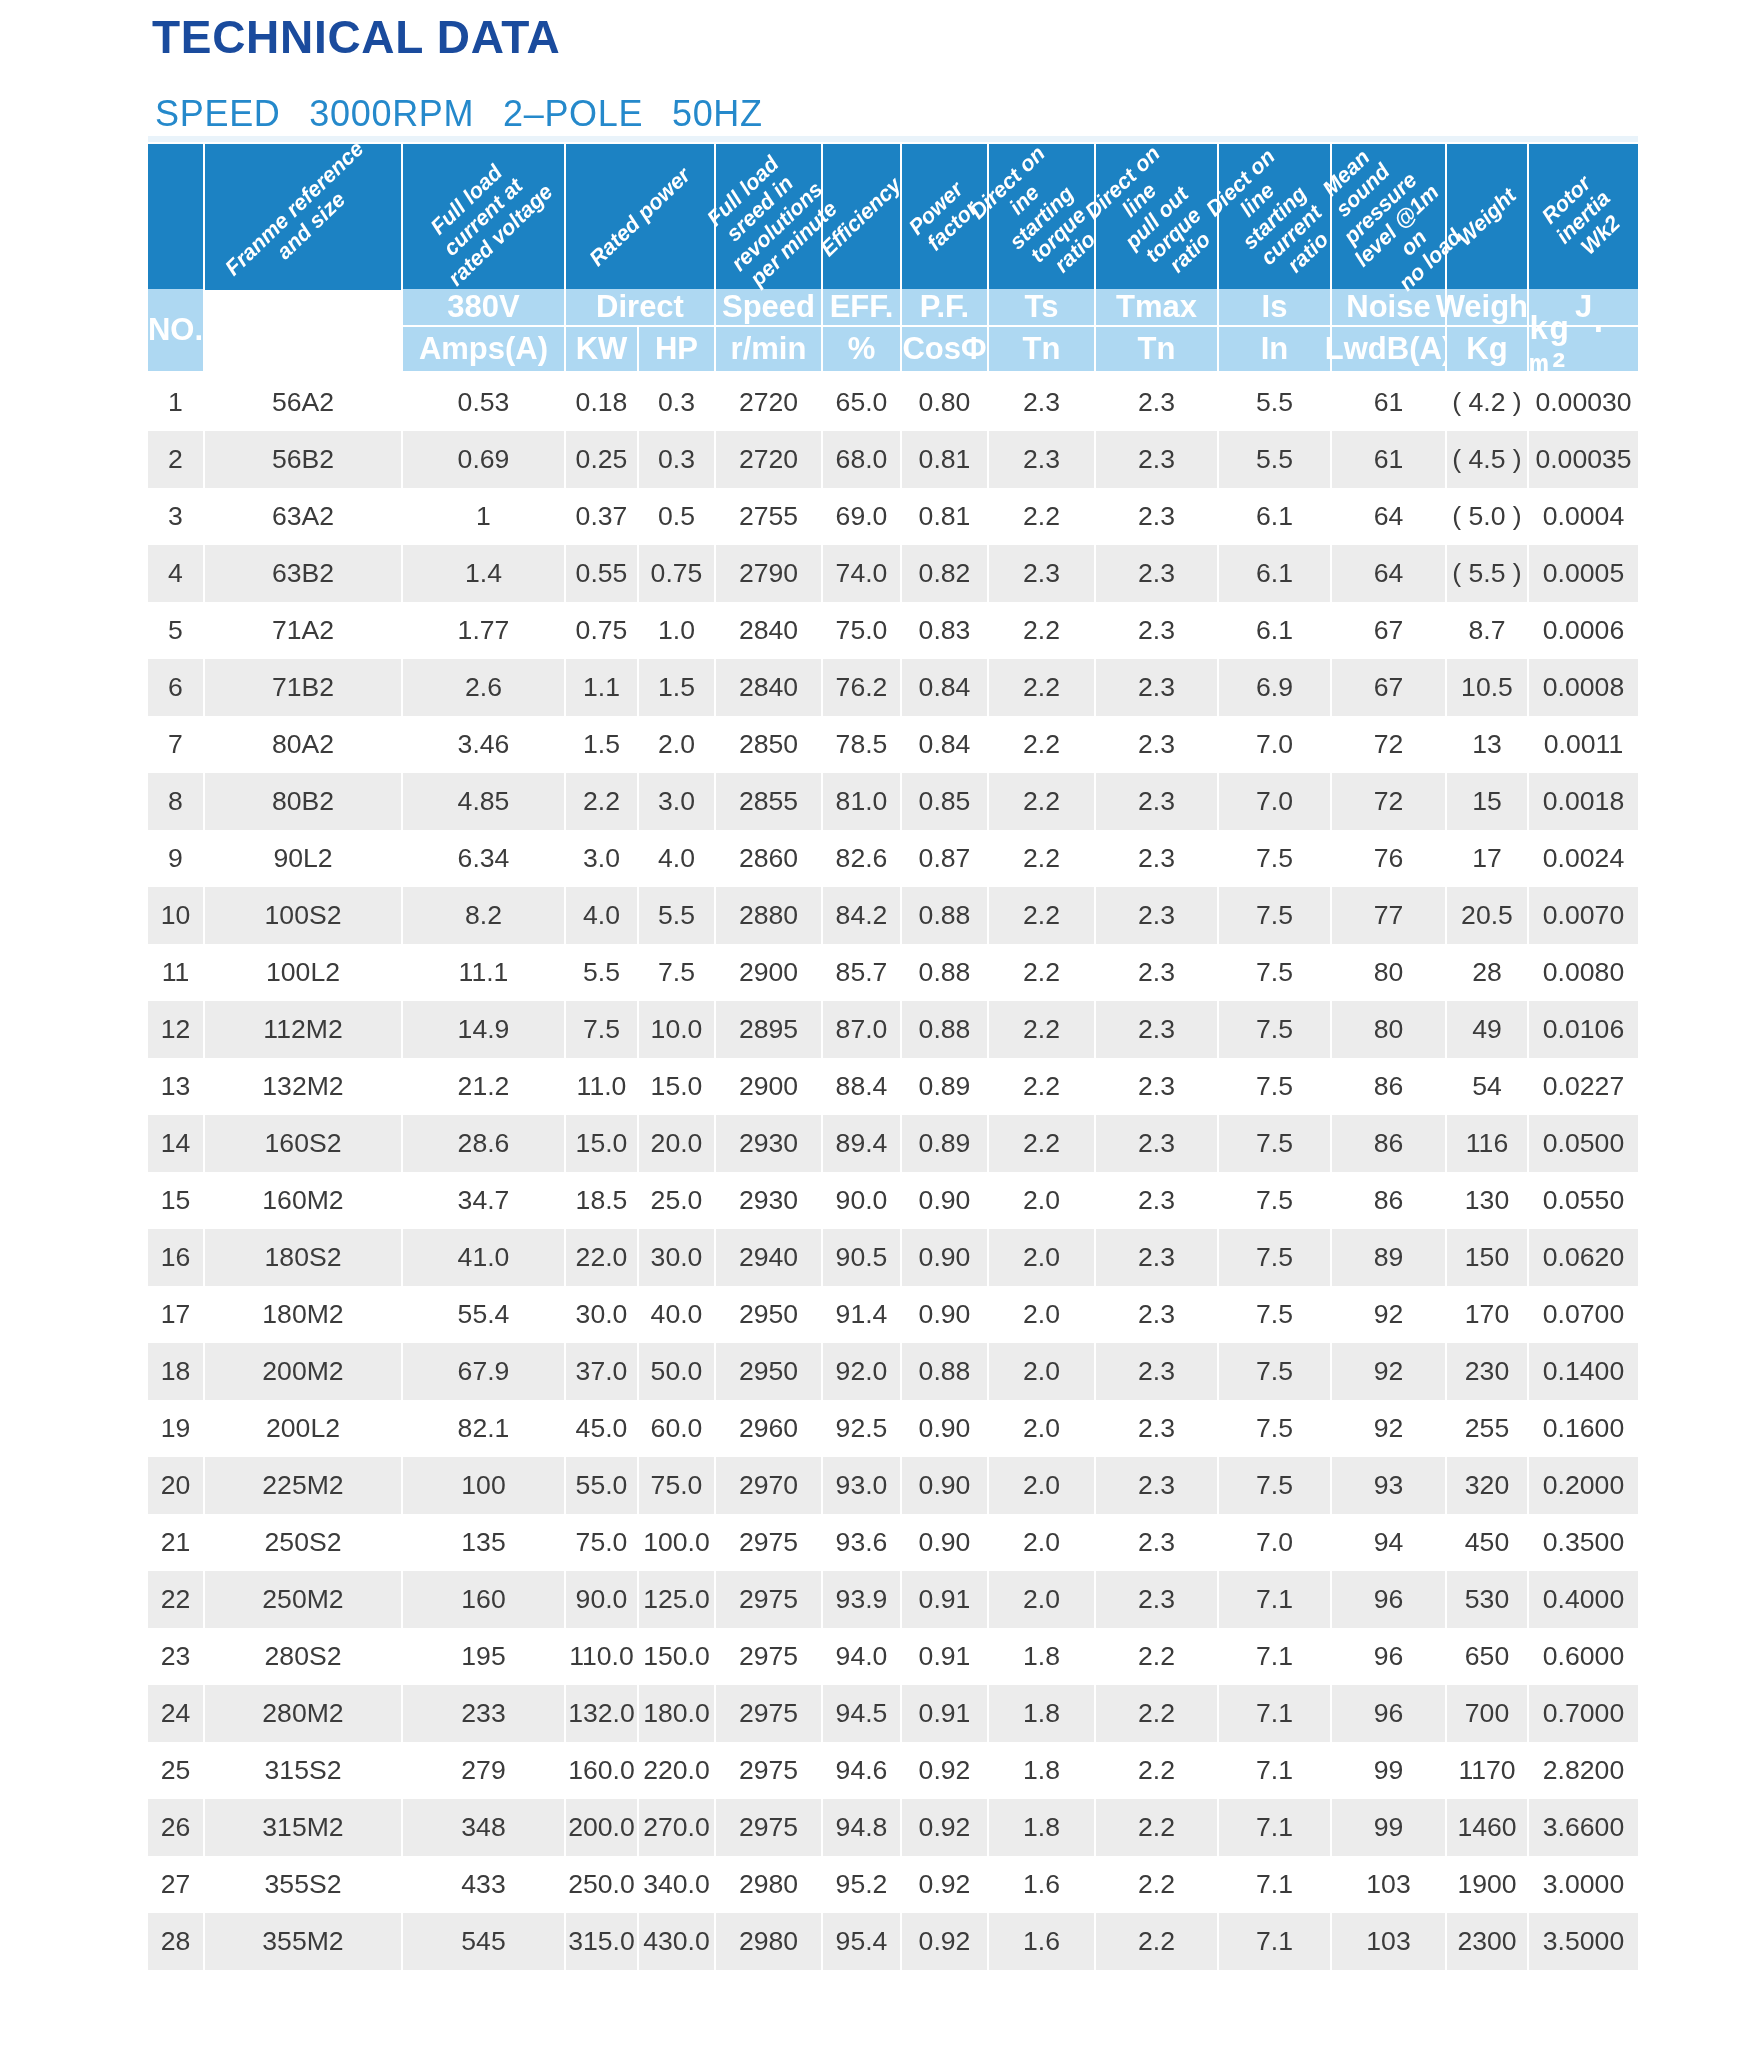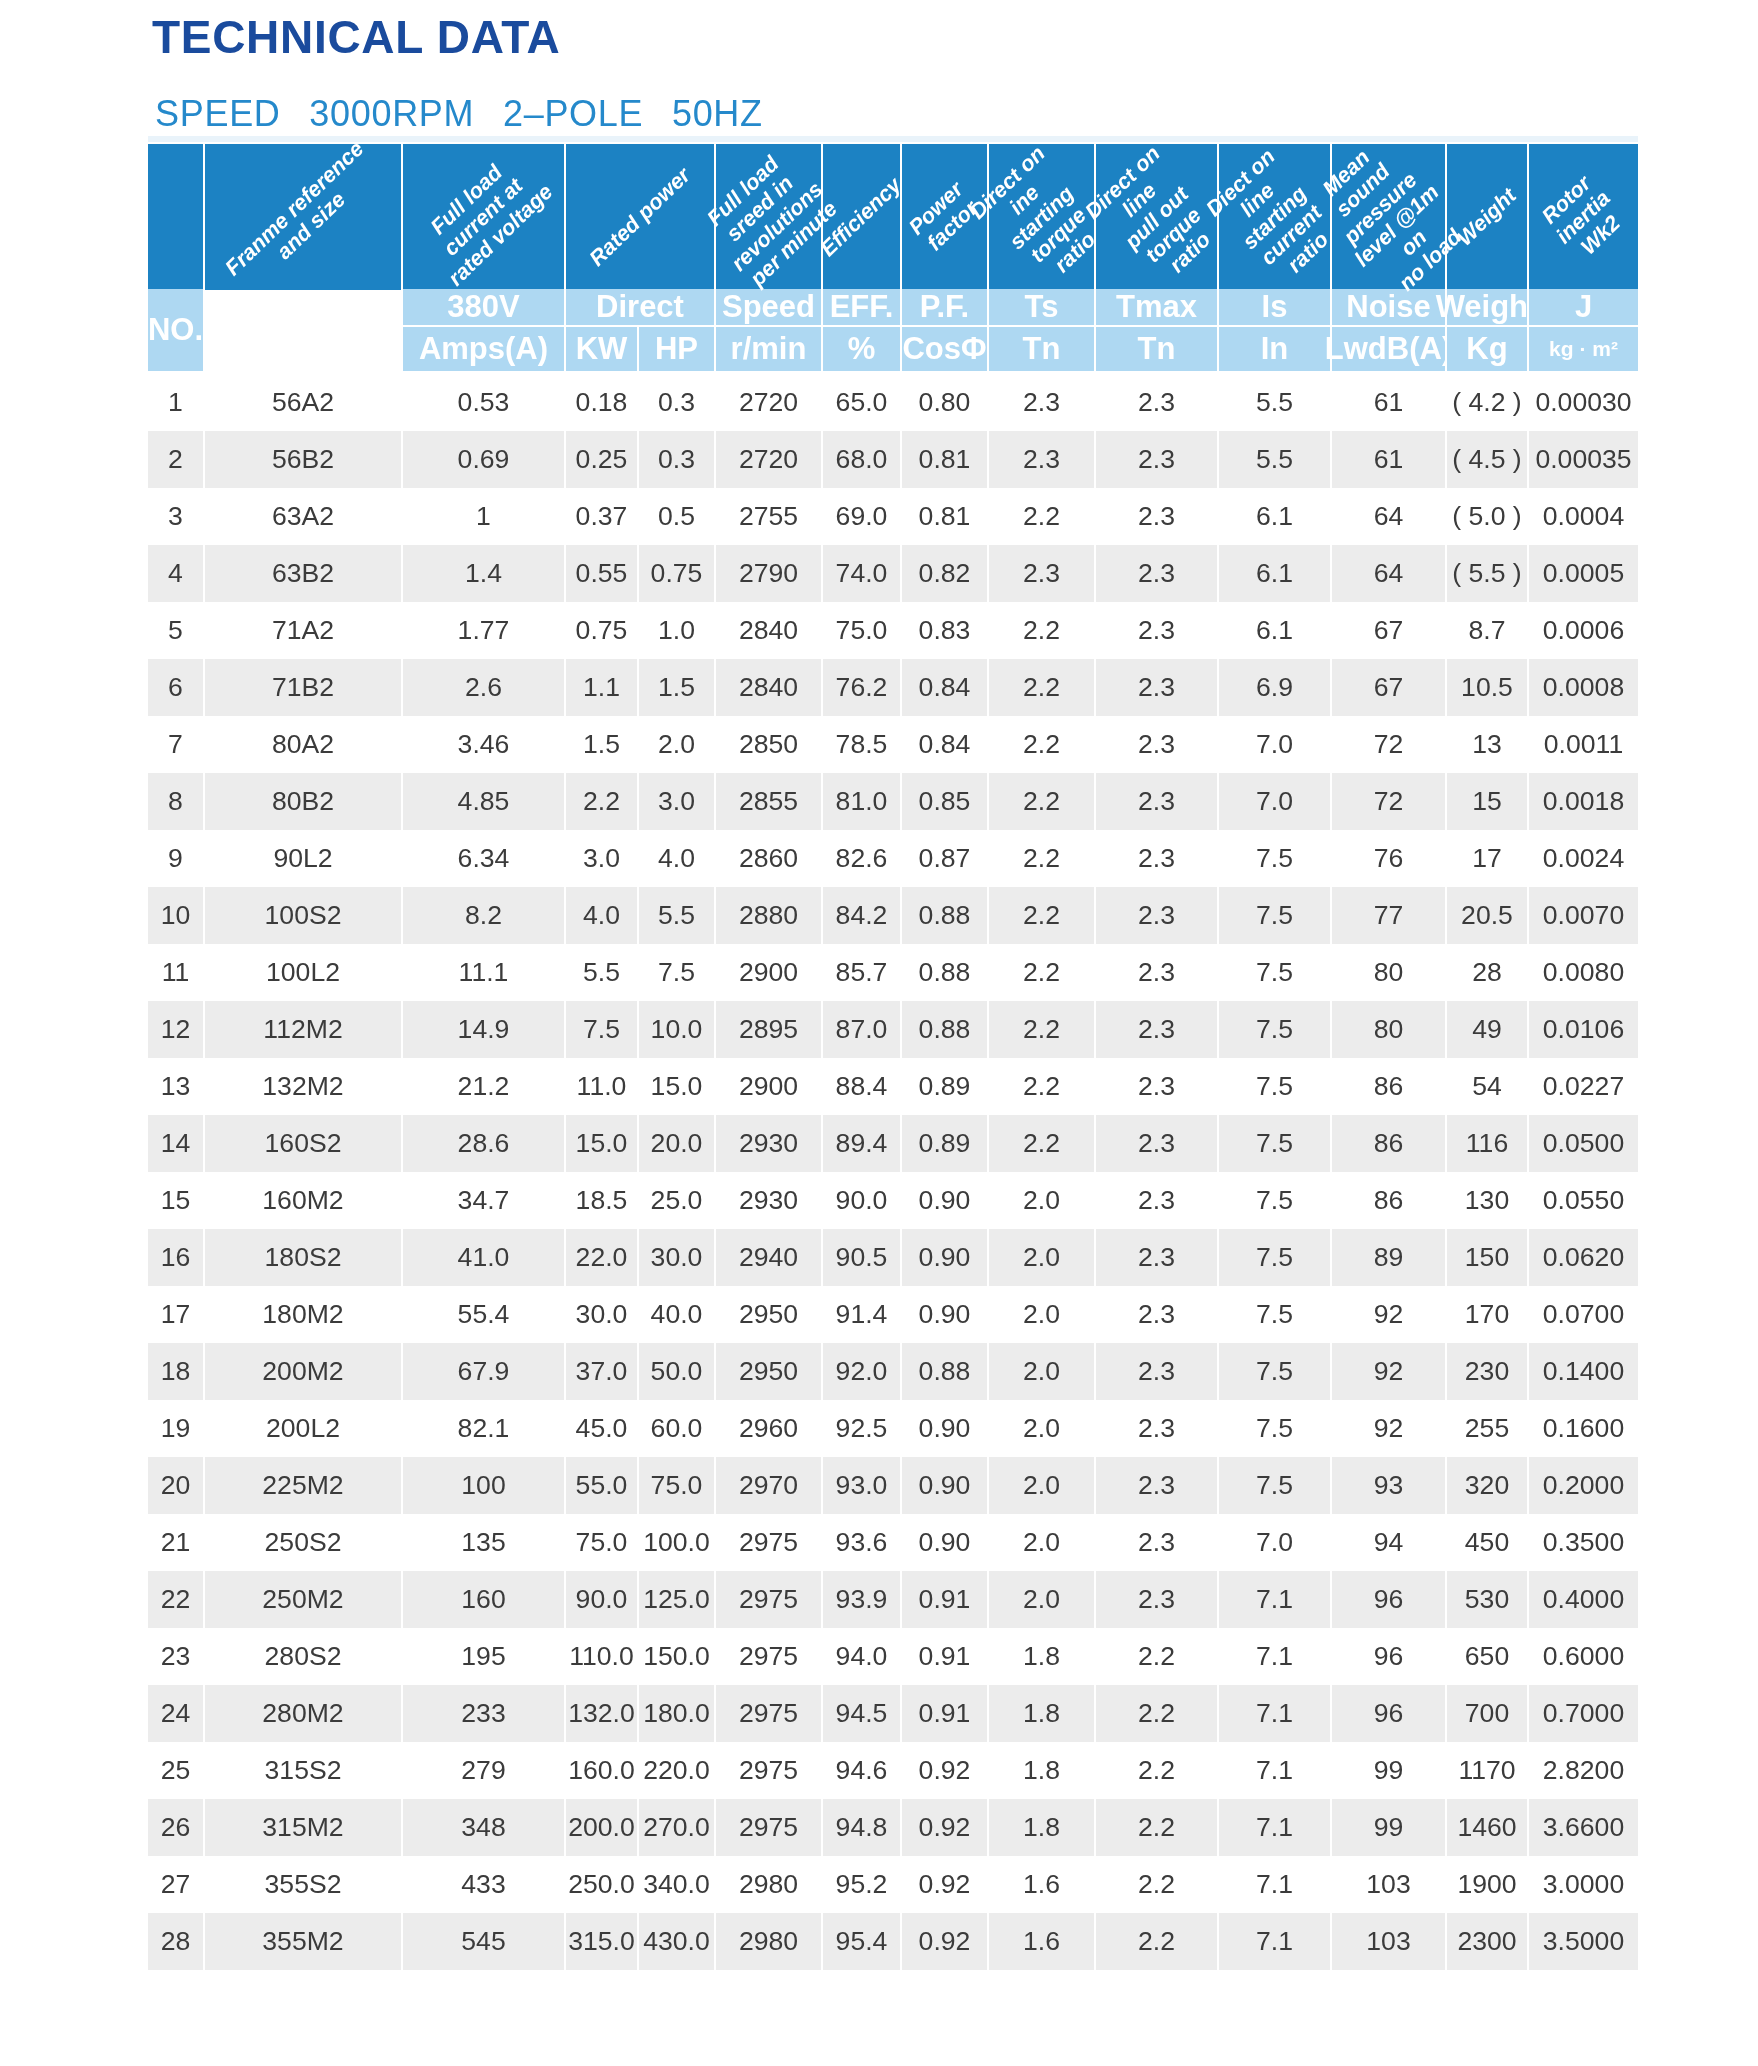--- a/index.html
+++ b/index.html
@@ -58,21 +58,21 @@
   }
   .sh {
     background:var(--hdr-light,#AED8F2);
     color:#fff; font-weight:bold; font-size:31px;
     display:flex; align-items:center; justify-content:center;
     border-right:2.1px solid #fff;
     box-sizing:border-box;
   }
   .sh.lastcol { border-right:none; }
   .sh.rowA { border-bottom:2.1px solid #fff; }
-  .sh.small { font-size:21px; }
+  .sh.small { font-size:33px;font-family:Liberation Mono, monospace; }
 
   
   .b-row {
     display:grid;
     grid-template-columns:57px 198px 163px 73px 77px 107px 79px 87px 107px 123px 113px 115px 82px 109px;
     height:57px;
   }
   .b-cell {
     display:flex; align-items:center; justify-content:center;
     font-size:26.6px; color:var(--data-text,#3B3B3B);

